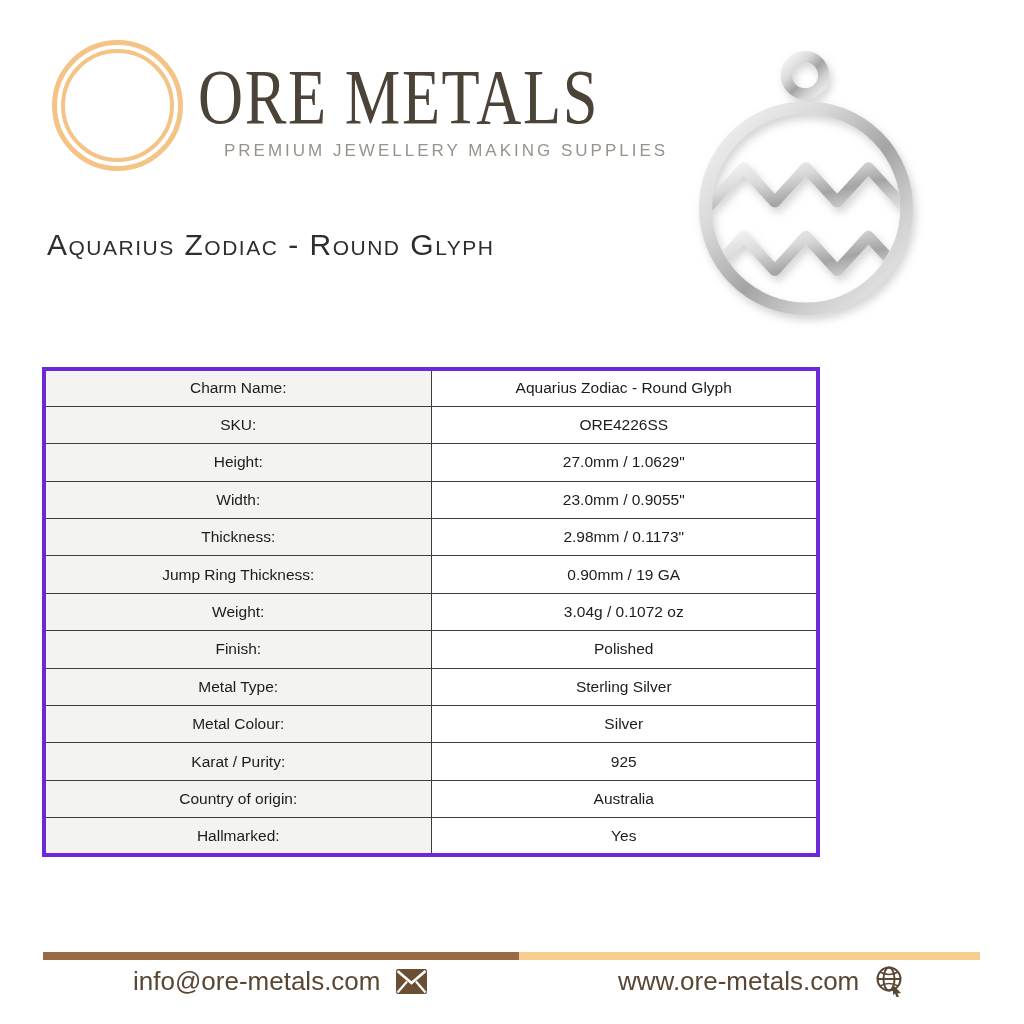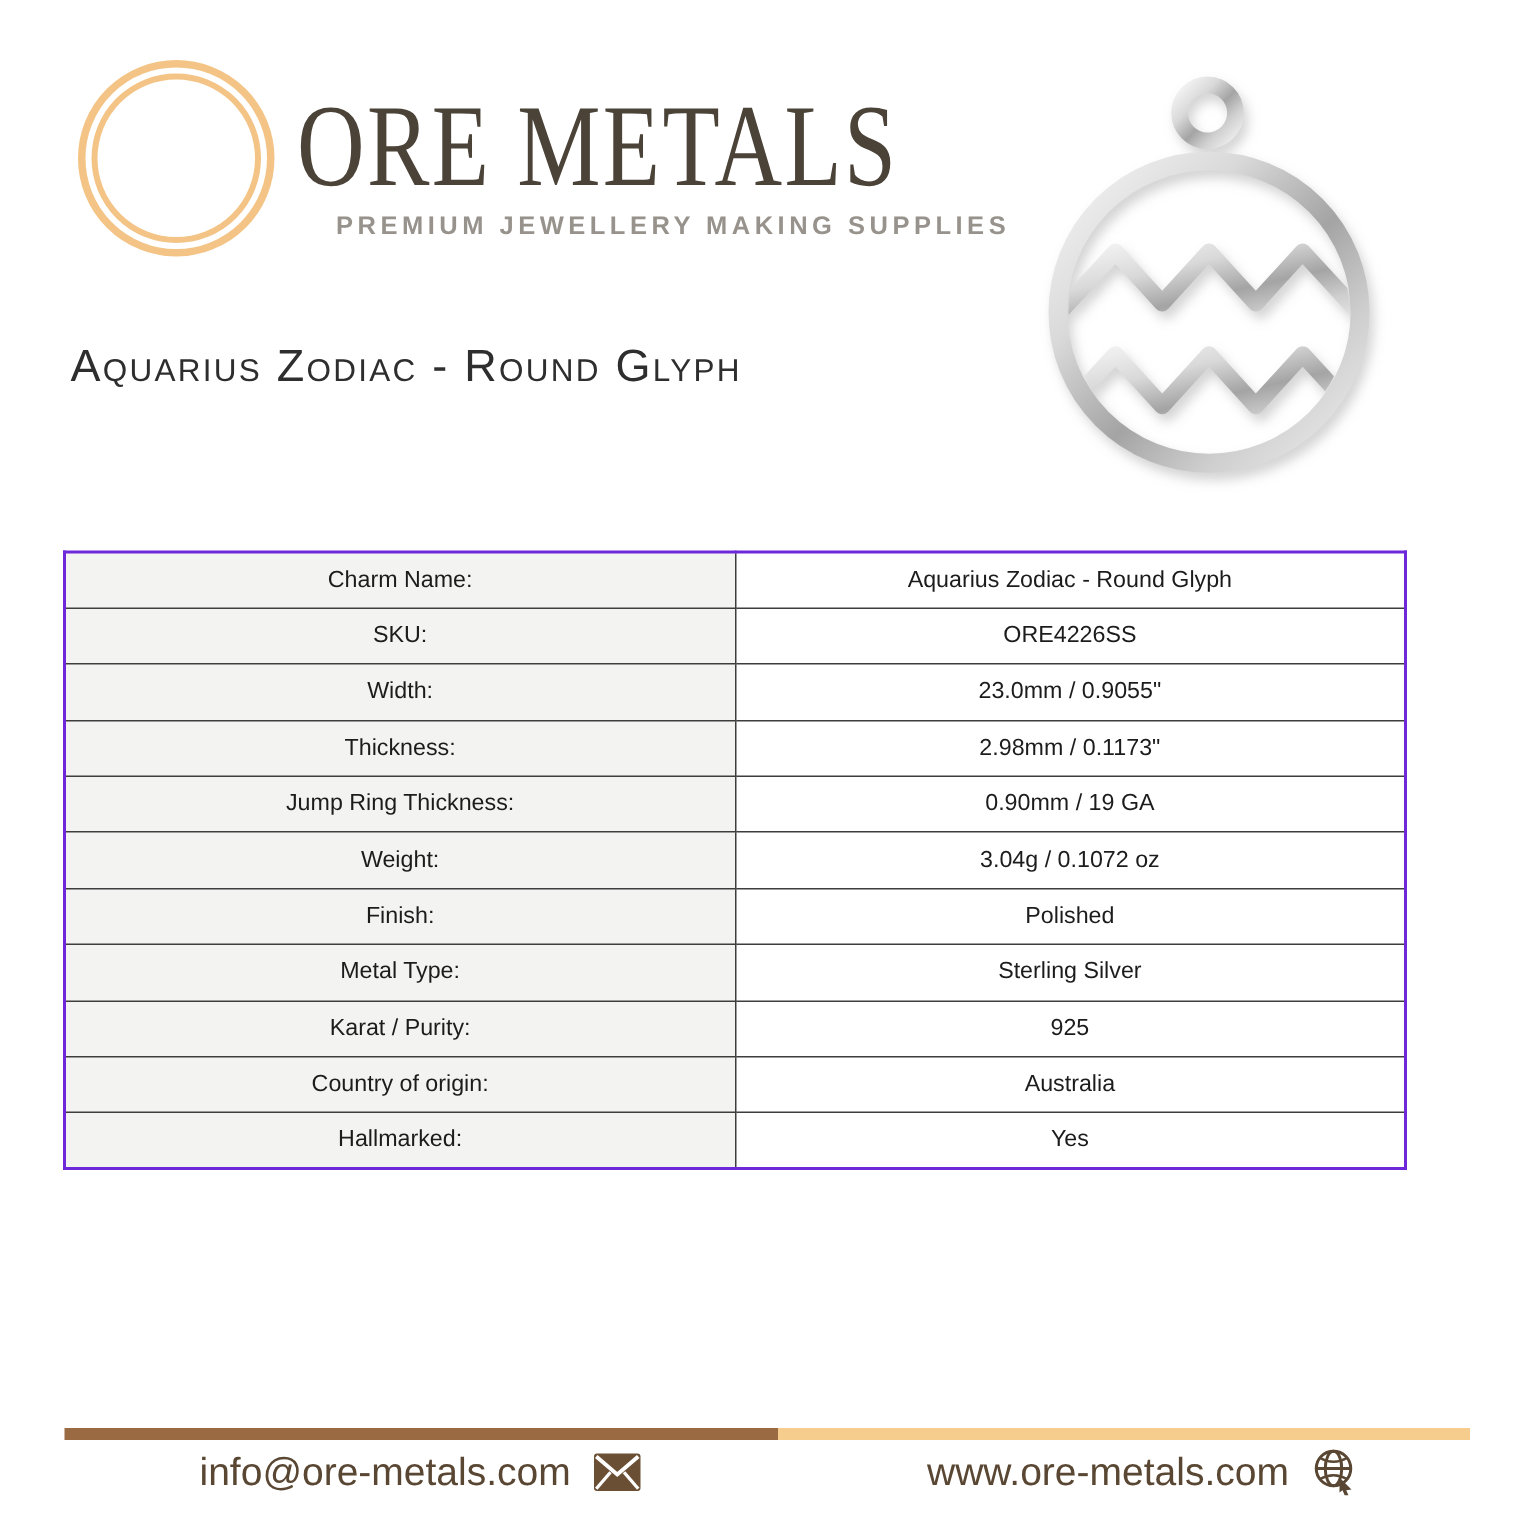--- a/index.html
+++ b/index.html
@@ -30,21 +30,21 @@
     font-size: 78px; font-weight: 400;
     color: #4b4238;
     letter-spacing: 2px;
     transform: scaleX(0.80);
     transform-origin: left top;
     white-space: nowrap;
     line-height: 78px;
   }
   .brand-tagline {
     position: absolute; left: 224px; top: 141px;
-    font-size: 17px; font-weight: 700;
+    font-size: 17px; font-weight: 400;
     color: #97938c;
     letter-spacing: 3px;
     white-space: nowrap;
   }
 
   
   .charm-wrap {
     position: absolute; left: 690px; top: 44px;
     width: 232px; height: 292px;
   }
@@ -56,23 +56,23 @@
     font-size: 30px; line-height: 45px;
     font-variant: small-caps;
     letter-spacing: 1.5px;
     color: #2e2e2e;
     font-weight: 400;
   }
 
   
   table.spec-table {
     position: absolute; left: 42px; top: 367px;
-    width: 896px;
+    width: 778px;
     border-collapse: collapse;
-    border: 2px solid #6d28d9;
+    border: 4px solid #6d28d9;
     table-layout: fixed;
   }
   table.spec-table td {
     border: 1px solid #3d3d3d;
     height: 37.4px;
     text-align: center;
     vertical-align: middle;
     font-size: 15.5px;
     color: #1c1c1c;
     padding: 0 8px;
@@ -140,20 +140,24 @@
   <tbody id="spec-body">
       <tr>
         <td class="label-cell">Charm Name:</td>
         <td class="value-cell">Aquarius Zodiac - Round Glyph</td>
       </tr>
       <tr>
         <td class="label-cell">SKU:</td>
         <td class="value-cell">ORE4226SS</td>
       </tr>
       <tr>
+        <td class="label-cell">Height:</td>
+        <td class="value-cell">27.0mm / 1.0629"</td>
+      </tr>
+      <tr>
         <td class="label-cell">Width:</td>
         <td class="value-cell">23.0mm / 0.9055"</td>
       </tr>
       <tr>
         <td class="label-cell">Thickness:</td>
         <td class="value-cell">2.98mm / 0.1173"</td>
       </tr>
       <tr>
         <td class="label-cell">Jump Ring Thickness:</td>
         <td class="value-cell">0.90mm / 19 GA</td>
@@ -162,20 +166,24 @@
         <td class="label-cell">Weight:</td>
         <td class="value-cell">3.04g / 0.1072 oz</td>
       </tr>
       <tr>
         <td class="label-cell">Finish:</td>
         <td class="value-cell">Polished</td>
       </tr>
       <tr>
         <td class="label-cell">Metal Type:</td>
         <td class="value-cell">Sterling Silver</td>
+      </tr>
+      <tr>
+        <td class="label-cell">Metal Colour:</td>
+        <td class="value-cell">Silver</td>
       </tr>
       <tr>
         <td class="label-cell">Karat / Purity:</td>
         <td class="value-cell">925</td>
       </tr>
       <tr>
         <td class="label-cell">Country of origin:</td>
         <td class="value-cell">Australia</td>
       </tr>
       <tr>

